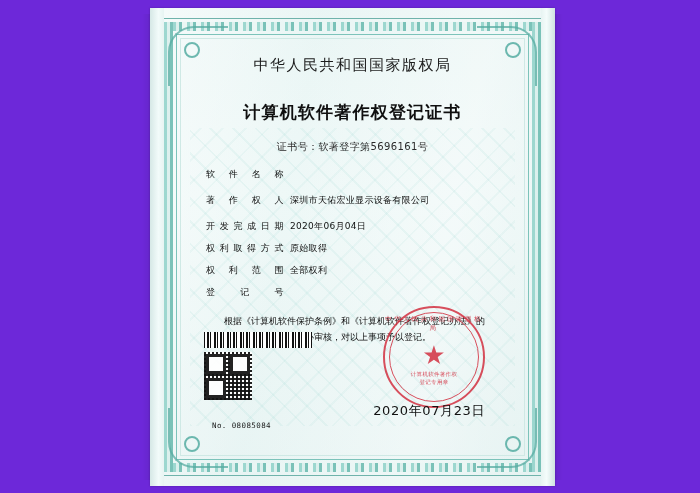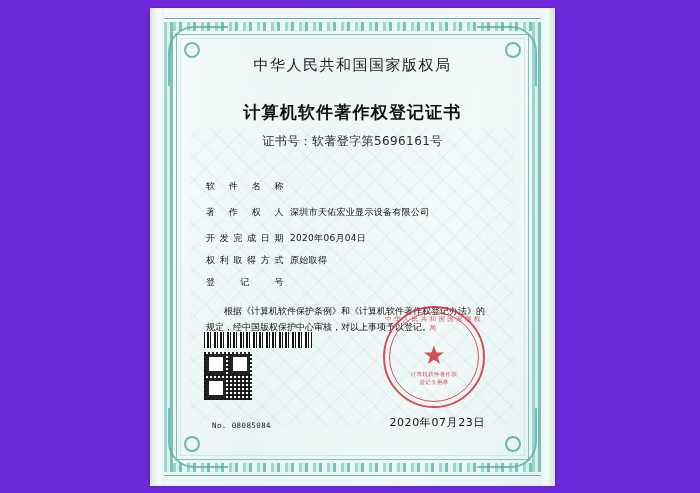--- a/index.html
+++ b/index.html
@@ -138,28 +138,28 @@
     font-family: "DejaVu Sans", "Liberation Sans", sans-serif;
     font-size: 17px;
     font-weight: bold;
     letter-spacing: 1.2px;
     color: #0f0f0f;
     margin-top: 26px;
   }
   .certno {
     text-align: center;
     font-family: "DejaVu Sans", "Liberation Sans", sans-serif;
-    font-size: 12px;
+    font-size: 10px;
     color: #2a2a2a;
-    margin-top: 9px;
+    margin-top: 16px;
     letter-spacing: 0.4px;
   }
 
   .fields {
-    margin-top: 30px;
+    margin-top: 14px;
     padding-left: 20px;
   }
   .field {
     display: flex;
     align-items: flex-start;
     margin-bottom: 9px;
     font-family: "DejaVu Sans", "Liberation Sans", sans-serif;
     font-size: 9px;
     color: #111;
   }
@@ -289,23 +289,23 @@
     left: 26px;
     bottom: 22px;
     font-family: "DejaVu Sans Mono", monospace;
     font-size: 7.5px;
     color: #1a1a1a;
     letter-spacing: 0.4px;
   }
   .footer-date {
     position: absolute;
     right: 34px;
-    bottom: 22px;
-    font-family: "DejaVu Sans", "Liberation Sans", sans-serif;
-    font-size: 11px;
+    bottom: 32px;
+    font-family: "DejaVu Sans", "Liberation Sans", sans-serif;
+    font-size: 13px;
     color: #111;
     letter-spacing: 0.6px;
   }
 
   
   .watermark {
     position: absolute;
     left: 40px; top: 120px; right: 40px; bottom: 60px;
     background:
       repeating-linear-gradient(45deg, rgba(120,200,192,0.10) 0 2px, transparent 2px 16px),
@@ -360,20 +360,24 @@
           <div class="lbl">开发完成日期</div>
           <div class="val">2020年06月04日</div>
         </div>
 
 
         <div class="field">
           <div class="lbl">权利取得方式</div>
           <div class="val">原始取得</div>
         </div>
 
+        <div class="field">
+          <div class="lbl">权利范围</div>
+          <div class="val">全部权利</div>
+        </div>
 
         <div class="field">
           <div class="lbl">登记号</div>
         </div>
 
       </div>
 
       <div class="statement">
         <span class="indent"></span><span>根据《计算机软件保护条例》和《计算机软件著作权登记办法》的</span><br>
         <span>规定，经中国版权保护中心审核，对以上事项予以登记。</span>

